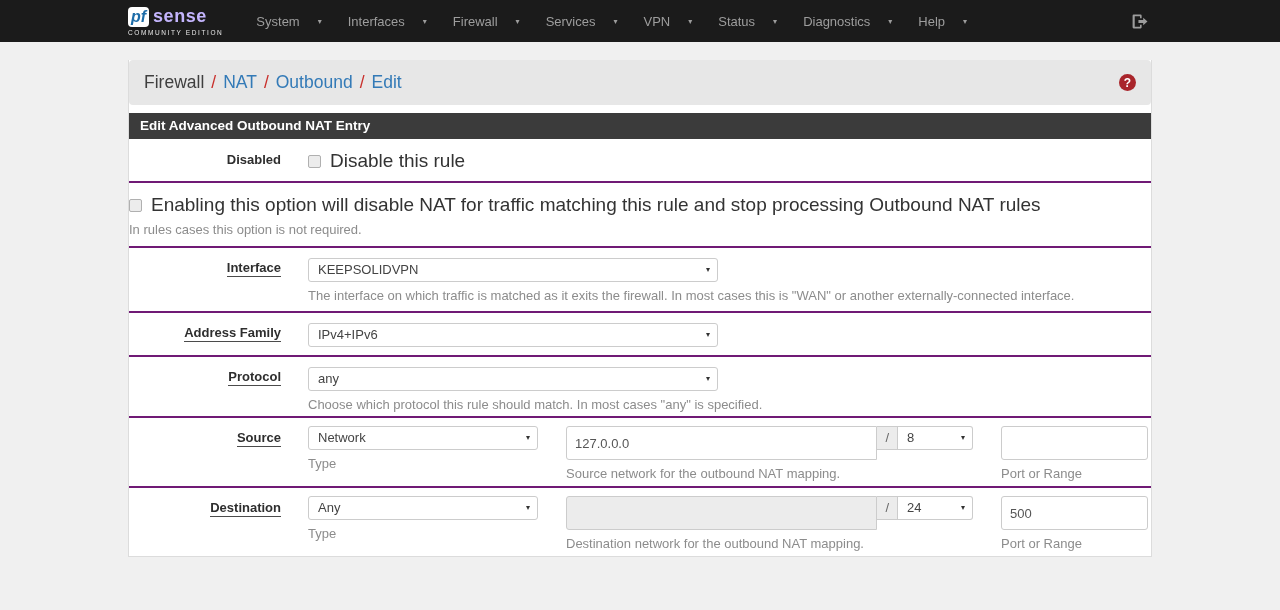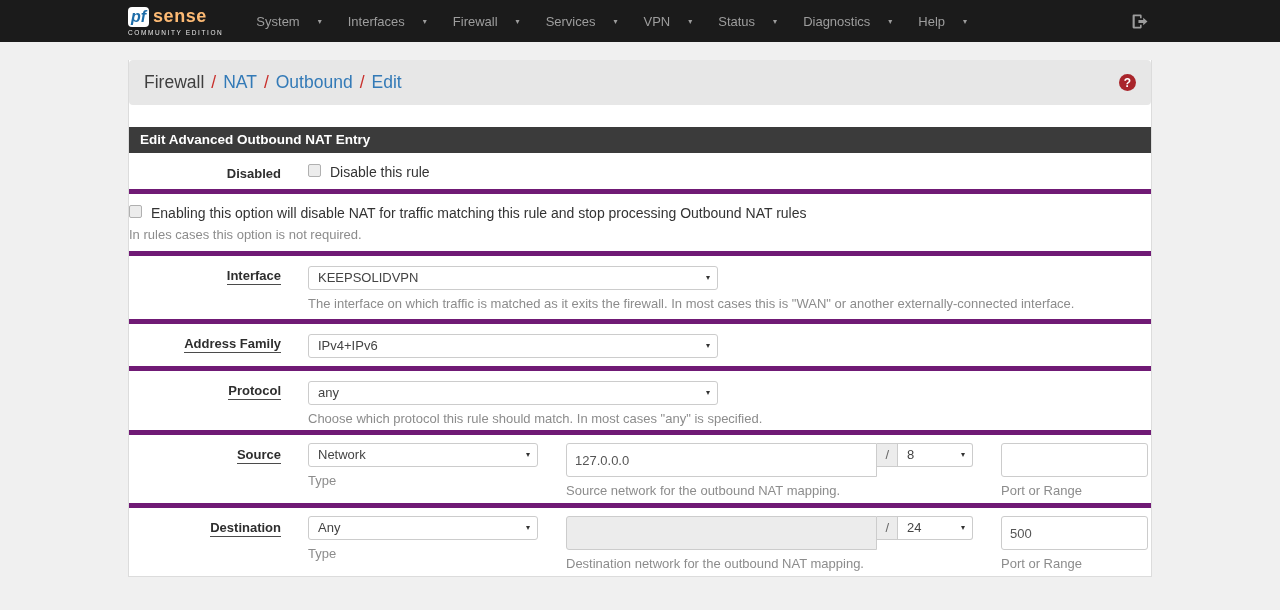--- a/index.html
+++ b/index.html
@@ -13,21 +13,21 @@
   
   .navbar { height: 42px; background: #1b1b1b; width: 100%; }
   .nav-inner { width: 1024px; margin: 0 auto; height: 100%; display: flex; align-items: center; }
   .logo { display: flex; flex-direction: column; margin-right: 20px; cursor: pointer; }
   .logo-top { display: flex; align-items: center; }
   .pf-box {
     background: #fff; color: #1c6ca8; font-style: italic; font-weight: bold;
     font-size: 16px; border-radius: 4px; padding: 1px 3px; margin-right: 4px;
     line-height: 18px;
   }
-  .logo-sense { color: #fdba74; font-weight: bold; font-size: 18px; letter-spacing: 0.5px; }
+  .logo-sense { color: #c4b5fd; font-weight: bold; font-size: 18px; letter-spacing: 0.5px; }
   .logo-sub { color: #e8e8e8; font-size: 6.5px; letter-spacing: 1.6px; margin-top: 2px; white-space: nowrap; }
   .nav-item {
     color: #9d9d9d; font-size: 13px; padding: 0 13px; height: 100%;
     display: flex; align-items: center; gap: 18px; cursor: pointer; white-space: nowrap;
   }
   .nav-caret { font-size: 8px; color: #9d9d9d; margin-top: 1px; }
   .nav-logout { margin-left: auto; display: flex; align-items: center; cursor: pointer; padding: 0 4px; }
   .nav-logout svg { display: block; }
 
   
@@ -44,38 +44,38 @@
   .crumb-first { color: #3f3f3f; }
   .crumb-sep { color: #c9302c; padding: 0 7px; }
   .crumb-link { color: #337ab7; cursor: pointer; text-decoration: none; }
   .help-badge {
     margin-left: auto; width: 17px; height: 17px; border-radius: 50%;
     background: #a9252b; color: #fff; font-size: 12px; font-weight: bold;
     display: flex; align-items: center; justify-content: center; cursor: pointer;
   }
 
   
-  .panel { margin-top: 22px; }
+  .panel { margin-top: 8px; }
   .panel-heading {
     background: #3b3b3b; color: #fff; font-weight: bold; font-size: 13.5px;
     padding: 5px 11px; line-height: 16px;
   }
 
   
-  .frow { display: flex; border-bottom: 5px solid #701a75; }
+  .frow { display: flex; border-bottom: 2px solid #701a75; }
   .frow:last-child { border-bottom: none; }
   .flabel {
     flex: 0 0 179px; text-align: right; padding: 12px 27px 0 0;
     font-weight: bold; font-size: 13px; color: #2e2e2e;
   }
   .flabel .u { border-bottom: 1px solid #4b4b4b; padding-bottom: 1px; }
   .fcontent { flex: 1; padding: 10px 5px 8px 0; }
   .pad-cb { padding-top: 11px; padding-bottom: 9px; }
 
-  .cb-line { display: flex; align-items: flex-start; font-size: 14px; color: #333; }
+  .cb-line { display: flex; align-items: center; font-size: 19px; color: #333; }
   .checkbox {
     width: 13px; height: 13px; background: #ececec; border: 1px solid #b0b0b0;
     border-radius: 2px; margin-right: 9px; flex: 0 0 auto; cursor: pointer;
   }
   .helper { font-size: 13px; color: #8c8c8c; margin-top: 6px; }
 
   .sel {
     position: relative; height: 24px; background: #fff; border: 1px solid #ccc;
     border-radius: 3px; font-size: 13px; color: #444; line-height: 22px;
     padding: 0 22px 0 9px; cursor: pointer; white-space: nowrap; overflow: hidden;

